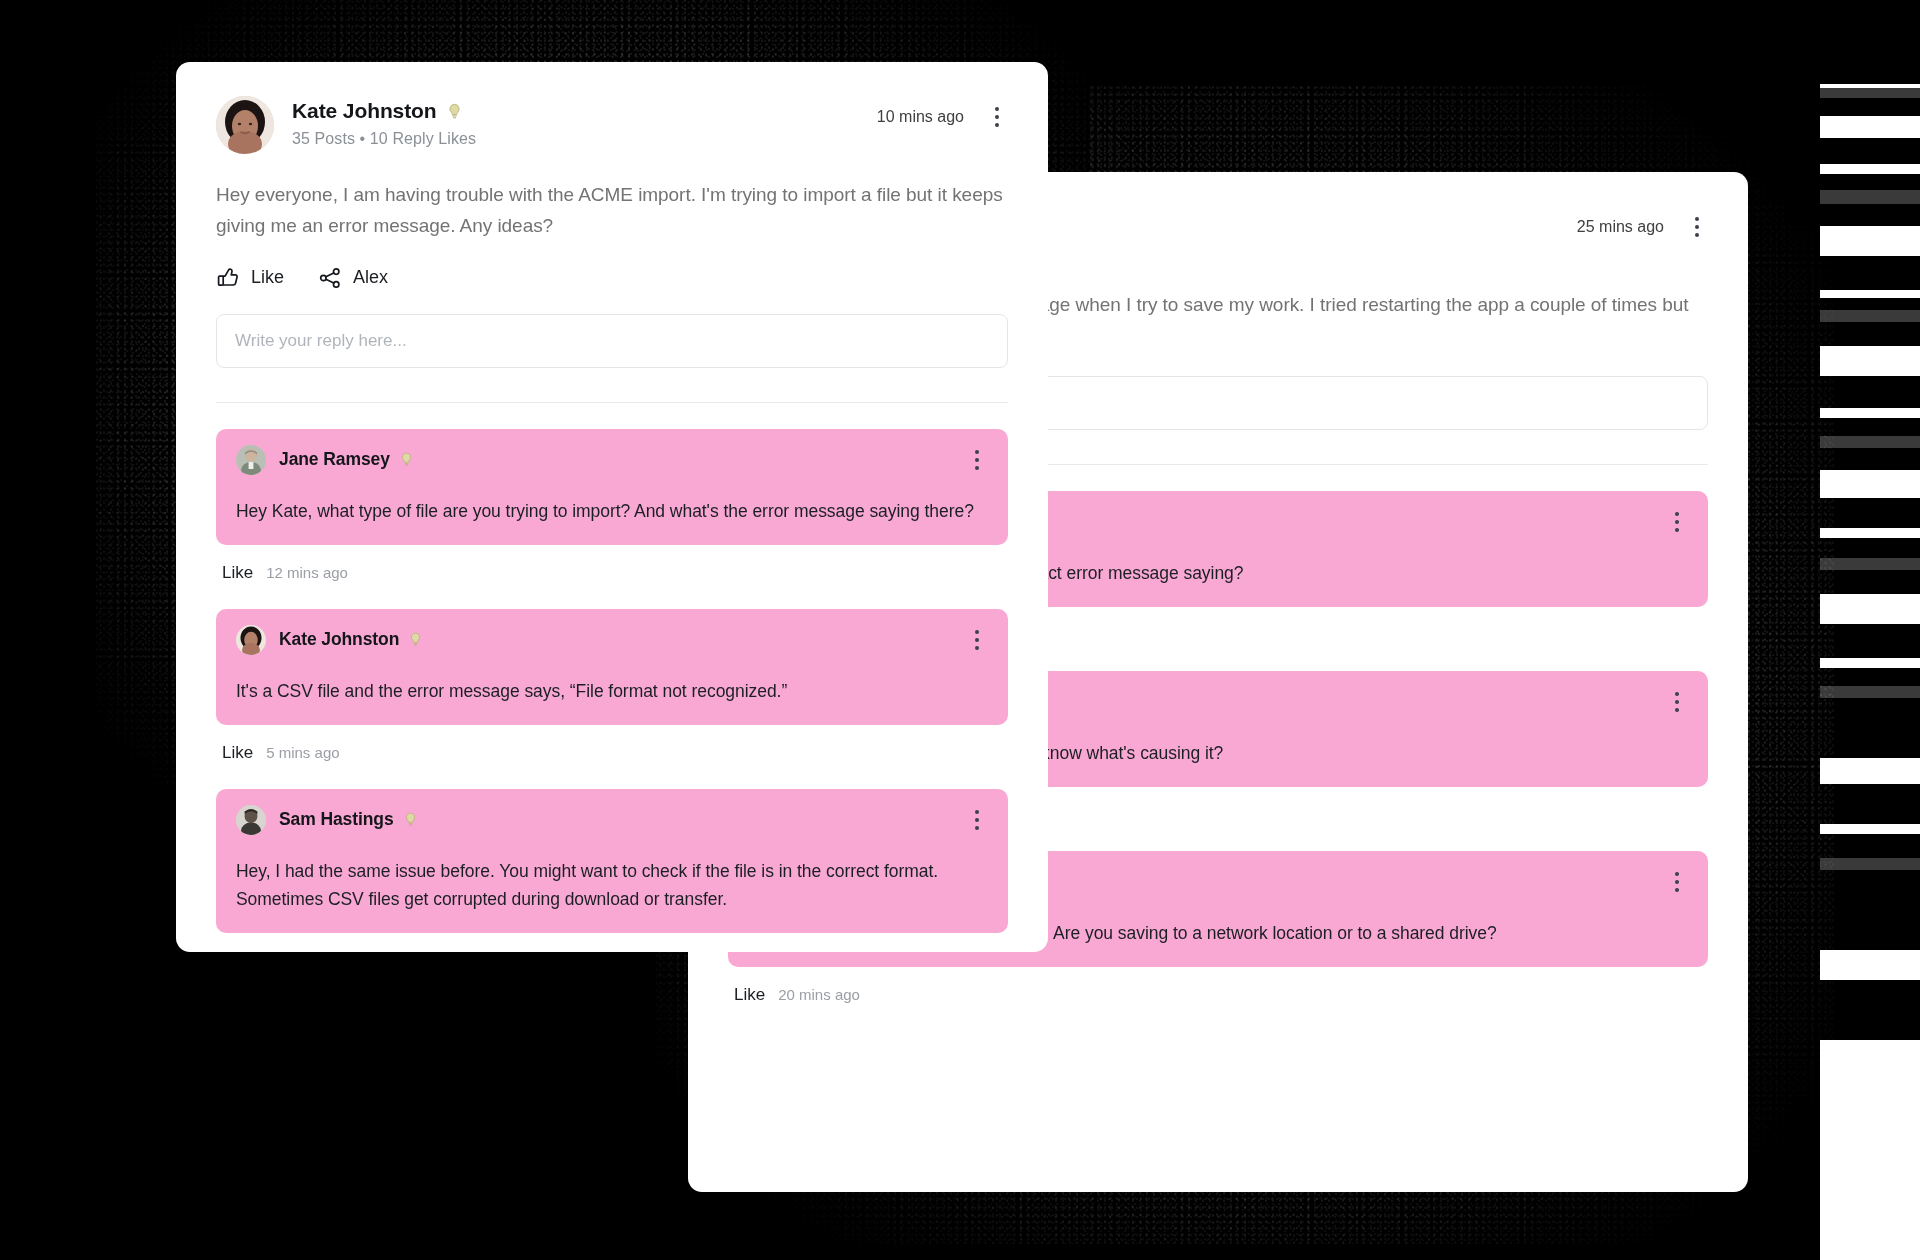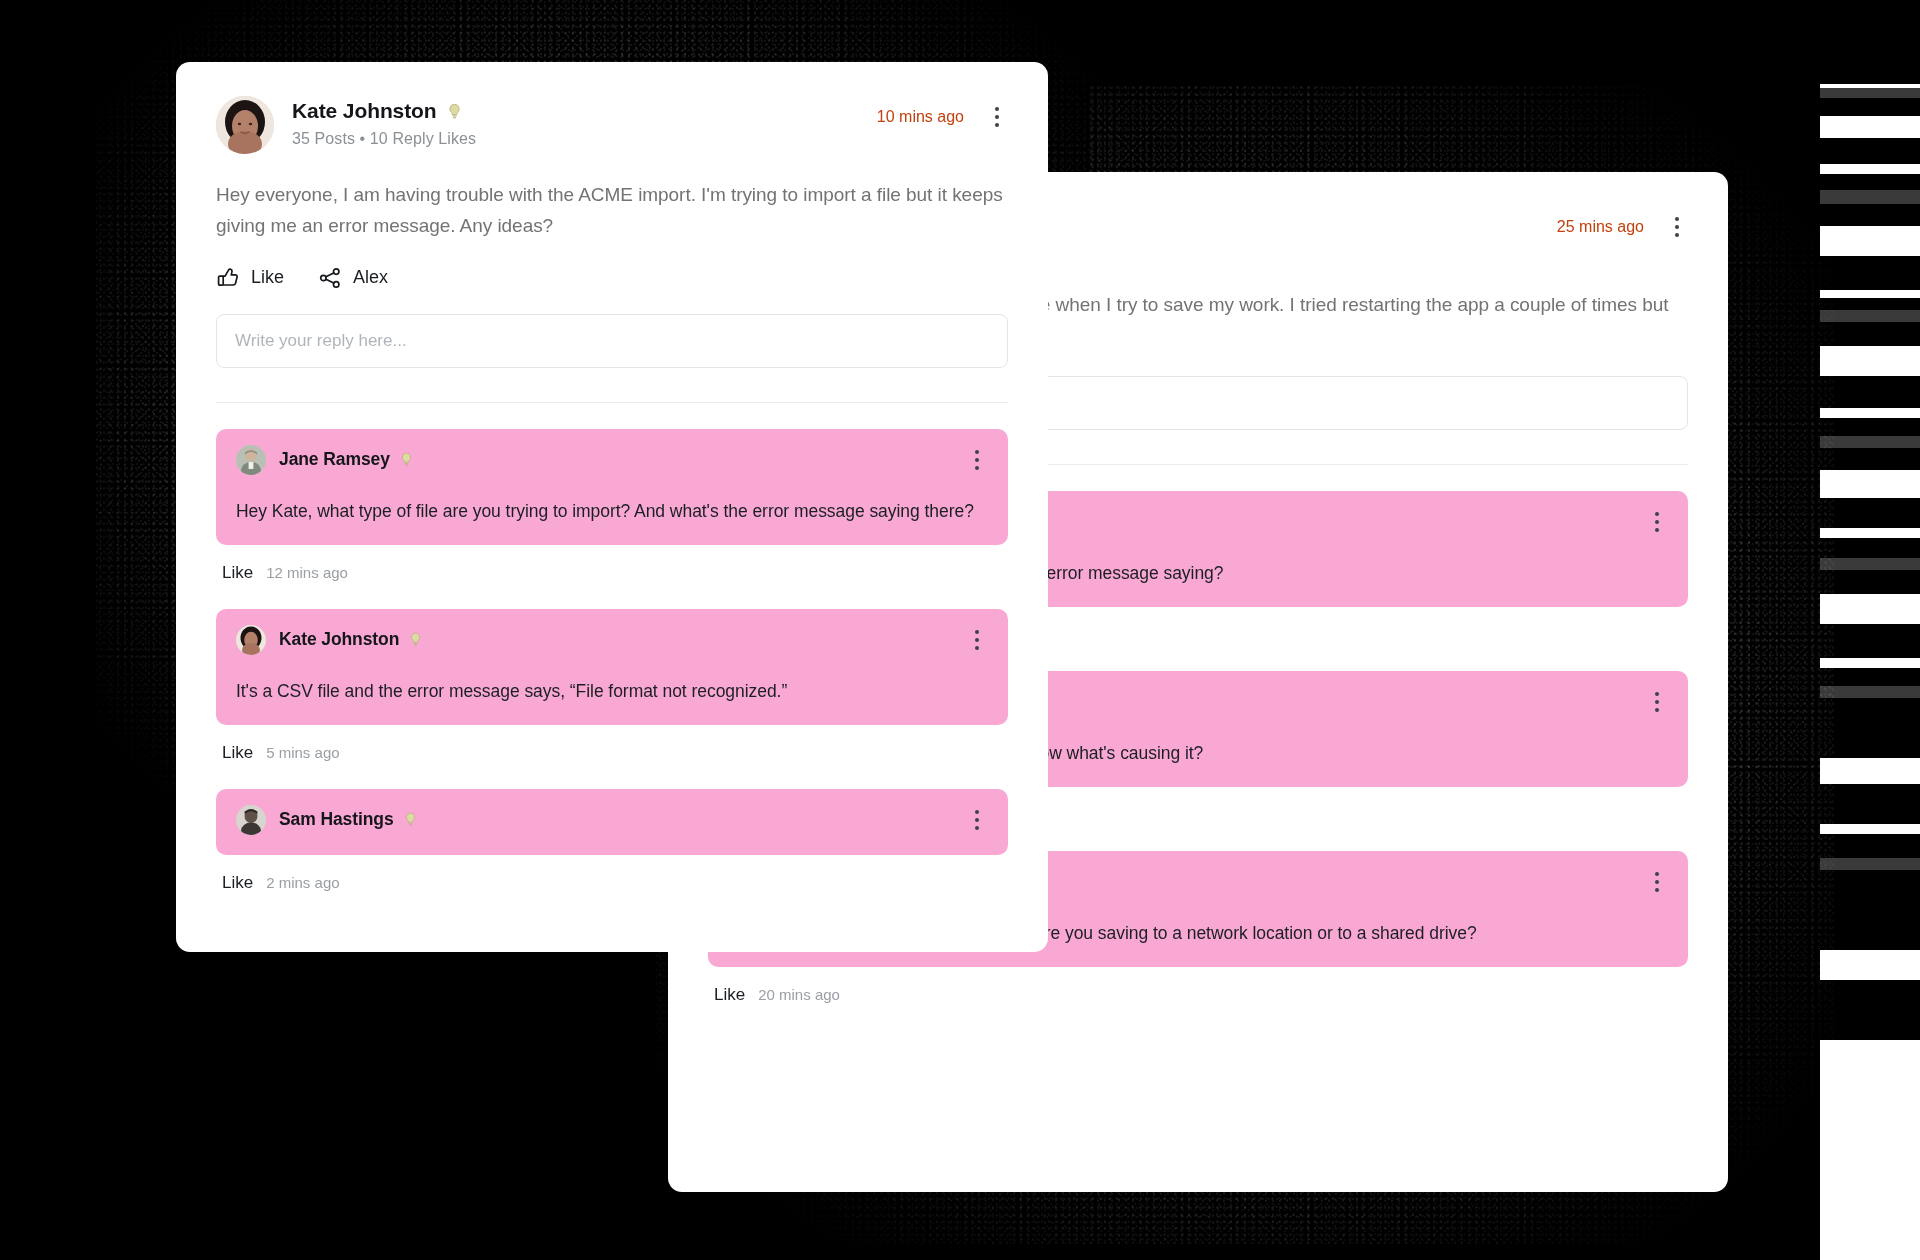--- a/index.html
+++ b/index.html
@@ -51,21 +51,21 @@
     position:absolute;
     background:#fff;
     border-radius:14px;
     z-index:3;
     overflow:hidden;
   }
 
   
   #halo-back { left:690px;  top:120px;  width:1110px; height:1090px; }
   #card-back {
-    left:668px; top:172px; width:1060px; height:1020px;
+    left:688px; top:172px; width:1060px; height:1020px;
     padding:34px 40px 0 40px;
   }
   
   #halo-front { left:130px; top:10px;  width:960px;  height:810px; }
   #card-front {
     left:176px; top:62px; width:872px; height:890px;
     padding:34px 40px 0 40px;
   }
 
   
@@ -83,21 +83,21 @@
   }
   .badge {
     width:17px; height:17px; flex:0 0 17px; display:block;
   }
   .meta {
     font-size:16px; color:#8b9097; margin-top:7px; letter-spacing:.1px;
   }
   .head-right {
     display:flex; align-items:center; gap:22px; padding-top:8px;
   }
-  .time { font-size:16px; color:#c2410c; white-space:nowrap; }
+  .time { font-size:16px; color:#404040; white-space:nowrap; }
   .kebab {
     width:22px; height:26px; display:flex; flex-direction:column;
     align-items:center; justify-content:center; gap:4px; cursor:pointer;
   }
   .kebab i { width:4px; height:4px; border-radius:50%; background:#3c4149; display:block; }
 
   
   .post-body {
     font-size:19px; line-height:1.62; color:#737373;
     margin-top:26px; letter-spacing:-.05px;
@@ -490,20 +490,21 @@
           <rect x="5.9" y="11.6" width="4.2" height="1.2" rx=".5" fill="#c4bd83"></rect>
           <rect x="6.4" y="13.3" width="3.2" height="1.1" rx=".5" fill="#b3ab74"></rect>
         </svg>
         <span class="reply-spacer"></span>
         <div class="kebab">
             <i></i>
             <i></i>
             <i></i>
           </div>
       </div>
+      <div class="reply-text">Hey, I had the same issue before. You might want to check if the file is in the correct format. Sometimes CSV files get corrupted during download or transfer.</div>
     </div>
     <div class="reply-foot">
       <span class="reply-like">Like</span>
       <span class="reply-time">2 mins ago</span>
     </div>
   </div>
 
 </div>
 
 </body></html>

